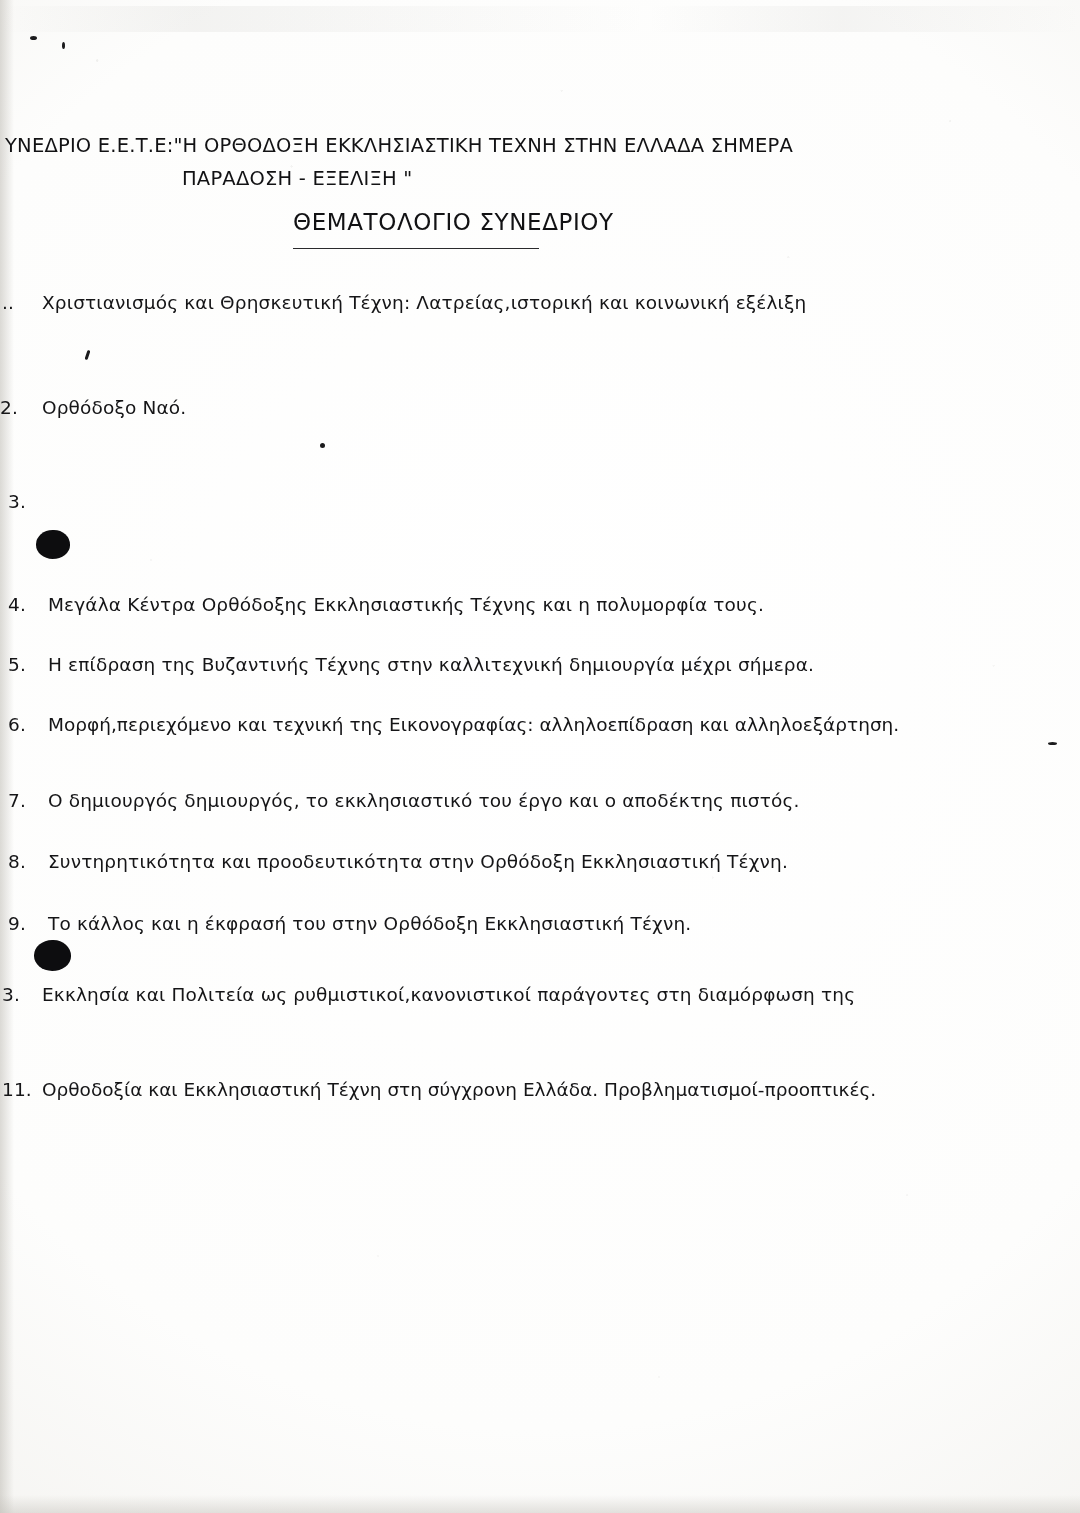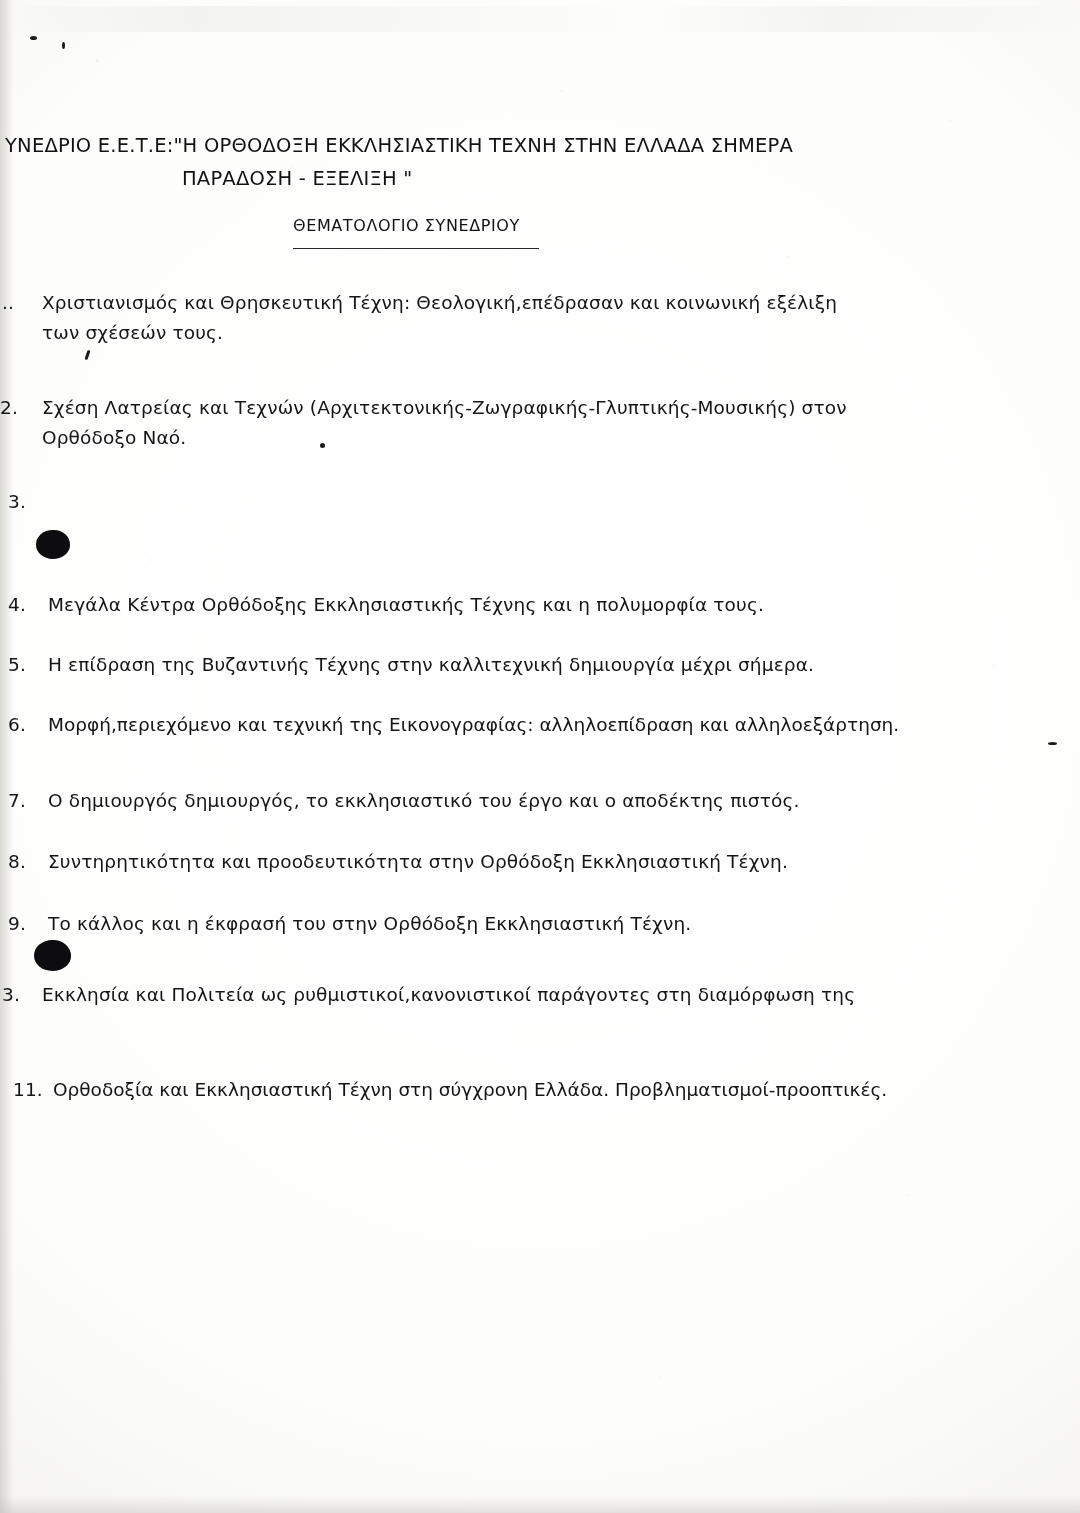--- a/index.html
+++ b/index.html
@@ -93,22 +93,22 @@
     letter-spacing: .2px;
     white-space: nowrap;
     color: #121214;
   }
   #hdr1 { left: 5px;  top: 134px; }
   #hdr2 { left: 182px; top: 167px; }
 
   #title {
     position: absolute;
     left: 293px;
-    top: 216px;
-    font-size: 16px;
+    top: 209px;
+    font-size: 23px;
     letter-spacing: .6px;
     white-space: nowrap;
     color: #121214;
   }
   #title-rule {
     position: absolute;
     left: 293px;
     top: 248px;
     width: 246px;
     height: 0;
@@ -139,21 +139,21 @@
   #it1  { left: 0px;  top: 288px; width: 1010px; }
   #it2  { left: 0px;  top: 393px; width: 1010px; }
   #it3  { left: 0px;  top: 487px; width: 1020px; }
   #it4  { left: 0px;  top: 590px; width: 1010px; }
   #it5  { left: 0px;  top: 650px; width: 1010px; }
   #it6  { left: 0px;  top: 710px; width: 1020px; }
   #it7  { left: 0px;  top: 786px; width: 1010px; }
   #it8  { left: 0px;  top: 847px; width: 1010px; }
   #it9  { left: 0px;  top: 909px; width: 1010px; }
   #it10 { left: 0px;  top: 980px; width: 1010px; }
-  #it11 { left: 11px;  top: 1075px; width: 1020px; }
+  #it11 { left: 0px;  top: 1075px; width: 1020px; }
 
   #it1 .num  { left: 2px; }
   #it2 .num  { left: 0px; }
   #it3 .num  { left: 8px; }
   #it4 .num  { left: 8px; }
   #it5 .num  { left: 8px; }
   #it6 .num  { left: 8px; }
   #it7 .num  { left: 8px; }
   #it8 .num  { left: 8px; }
   #it9 .num  { left: 8px; }
@@ -192,29 +192,27 @@
 
     <div class="hdr-line" id="hdr1">ΥΝΕΔΡΙΟ Ε.Ε.Τ.Ε:"Η ΟΡΘΟΔΟΞΗ ΕΚΚΛΗΣΙΑΣΤΙΚΗ ΤΕΧΝΗ ΣΤΗΝ ΕΛΛΑΔΑ ΣΗΜΕΡΑ</div>
     <div class="hdr-line" id="hdr2">ΠΑΡΑΔΟΣΗ - ΕΞΕΛΙΞΗ "</div>
 
     <div id="title">ΘΕΜΑΤΟΛΟΓΙΟ ΣΥΝΕΔΡΙΟΥ</div>
     <div id="title-rule"></div>
 
     <div class="item" id="it1">
       <span class="num">..</span>
       <span class="body">
-        <span class="l1">Χριστιανισμός και Θρησκευτική Τέχνη: Θεολογική,επέδρασαν και κοινωνική εξέλιξη</span>
-        <span class="l2">των σχέσεών τους.</span>
+        <span class="l1">Χριστιανισμός και Θρησκευτική Τέχνη: Λατρείας,ιστορική και κοινωνική εξέλιξη</span>
       </span>
     </div>
 
     <div class="item" id="it2">
       <span class="num">2.</span>
       <span class="body">
-        <span class="l1">Σχέση Λατρείας και Τεχνών (Αρχιτεκτονικής-Ζωγραφικής-Γλυπτικής-Μουσικής) στον</span>
         <span class="l2">Ορθόδοξο Ναό.</span>
       </span>
     </div>
 
     <div class="item" id="it3">
       <span class="num">3.</span>
       <span class="body">
       </span>
     </div>
 

